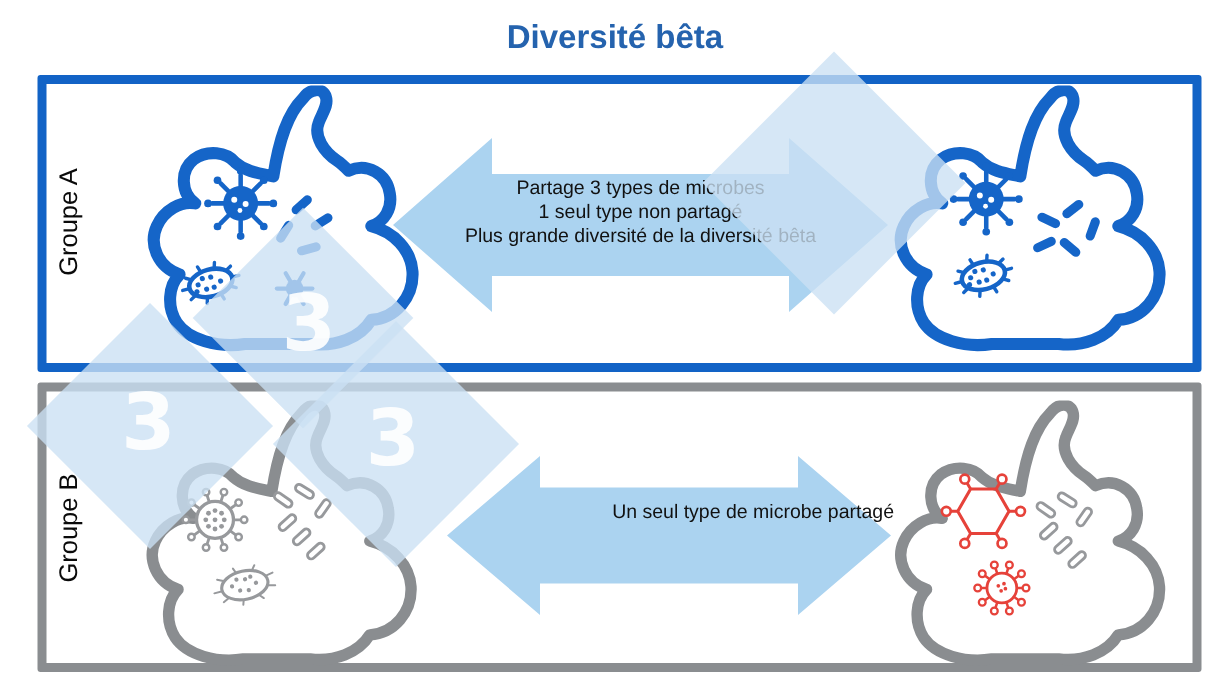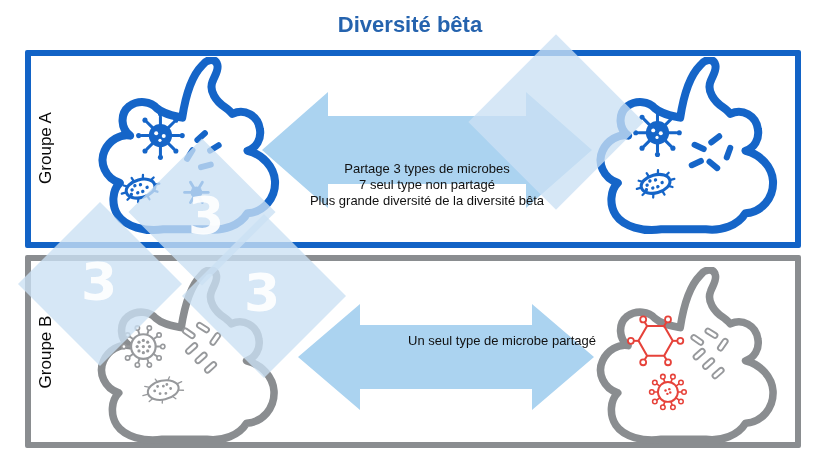--- a/index.html
+++ b/index.html
@@ -13,21 +13,21 @@
   .vlabel{position:absolute;left:46px;transform:translate(-50%,-50%) rotate(-90deg);
           white-space:nowrap;font-size:17px;color:#0a0a0a;}
   .vlabel-a{top:148px;}
   .vlabel-b{top:352px;}
   svg.poop{position:absolute;}
   .poop-a-stroke{stroke:#1565c8;fill:#fff;stroke-width:8.5;stroke-linejoin:round;stroke-linecap:round;}
   .poop-b-stroke{stroke:#8a8d90;fill:#fff;stroke-width:8;stroke-linejoin:round;stroke-linecap:round;}
   svg.arrow{position:absolute;}
   .arrow-poly{fill:#abd3f0;}
   .arrow-text{position:absolute;width:300px;text-align:center;font-size:13px;line-height:16px;color:#111;}
-  .arrow-text-a{left:277px;top:117px;margin-top:44px;}
+  .arrow-text-a{left:277px;top:117px;}
   .arrow-text-b{left:296px;top:333px;text-align:right;}
   .wm{position:absolute;pointer-events:none;}
   .wm-diamond{position:absolute;background:rgba(203,224,243,0.78);transform:rotate(45deg);}
   .wm-three{position:absolute;transform:translate(-50%,-50%);font-weight:bold;font-size:52px;
             color:#fff;opacity:.92;font-family:"DejaVu Sans",sans-serif;}
   .wm-costa{position:absolute;left:437px;top:181px;font-size:37px;color:rgba(148,177,213,.6);letter-spacing:1px;}
 </style>
 </head>
 <body>
 
@@ -245,21 +245,21 @@
 
   <svg class="arrow" style="left:262px;top:92px" width="330" height="116" viewBox="0 0 330 116">
     <polygon class="arrow-poly" points="0,58 66,0 66,24 264,24 264,0 330,58 264,116 264,92 66,92 66,116"></polygon>
   </svg>
   <svg class="arrow" style="left:298px;top:304px" width="296" height="106" viewBox="0 0 296 106">
     <polygon class="arrow-poly" points="0,53 62,0 62,21 234,21 234,0 296,53 234,106 234,85 62,85 62,106"></polygon>
   </svg>
 
   <div class="arrow-text arrow-text-a">
     <div>Partage 3 types de microbes</div>
-    <div>7 seul type non partagé</div>
+    <div>1 seul type non partagé</div>
     <div>Plus grande diversité de la diversité bêta</div>
   </div>
   <div class="arrow-text arrow-text-b">
     <div>Un seul type de microbe partagé</div>
   </div>
 
   <svg class="poop" style="left:90px;top:57px" width="192" height="178" viewBox="0 0 200 188">
     <use href="#poop-path" class="poop-a-stroke"></use>
     <use href="#virus-solid" transform="translate(73,83)" style="color:#1565c8"></use>
     <g style="color:#1565c8">

